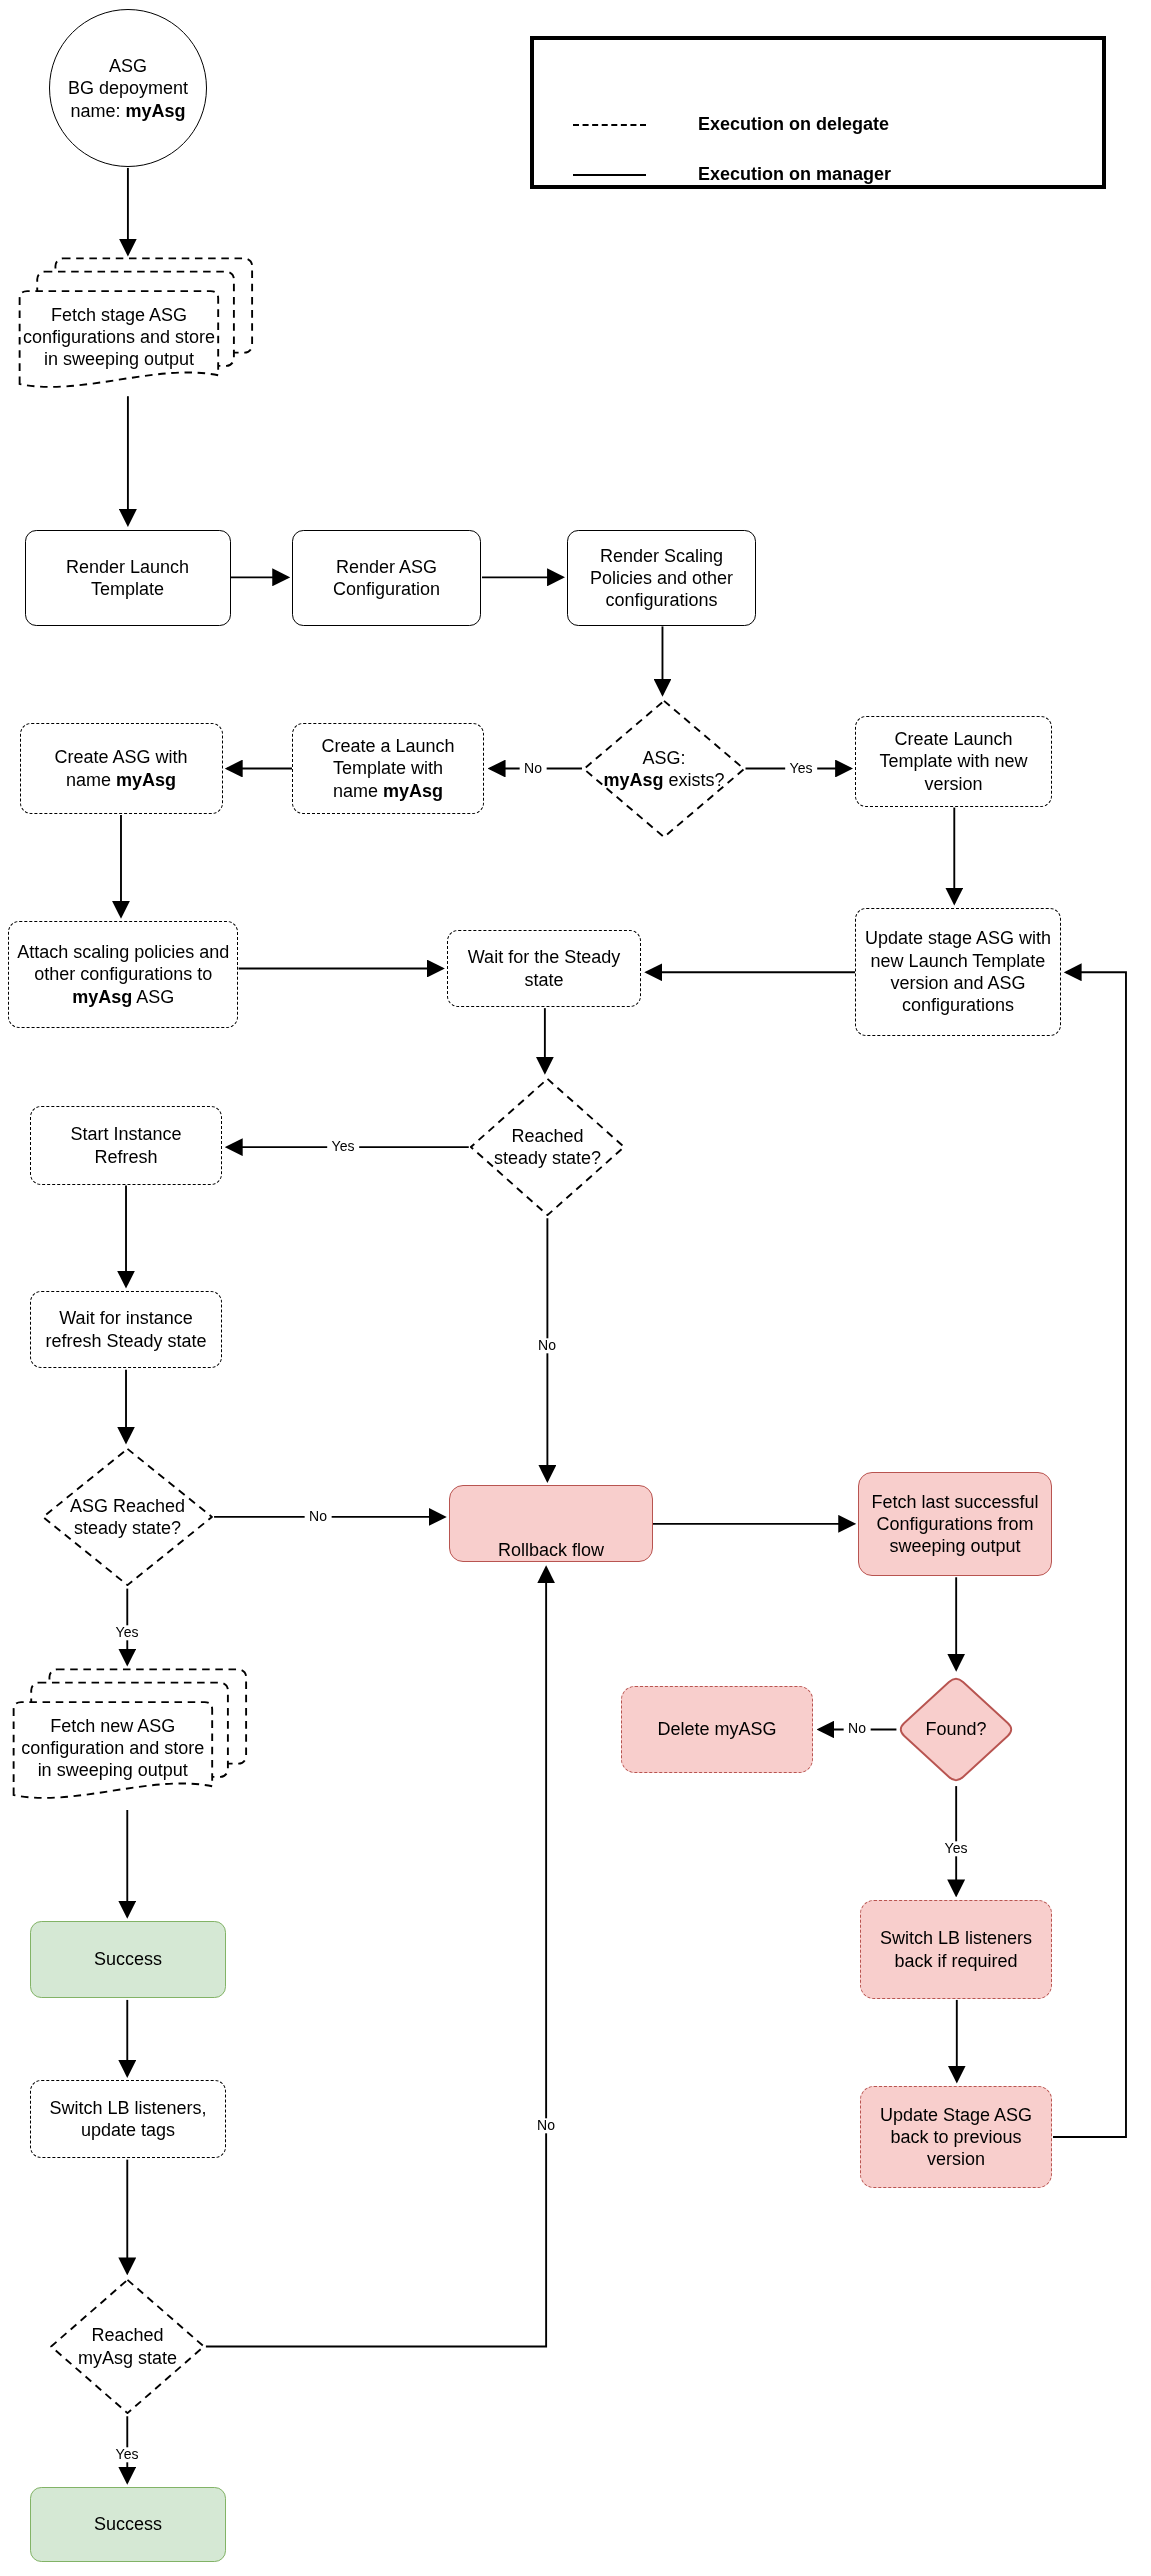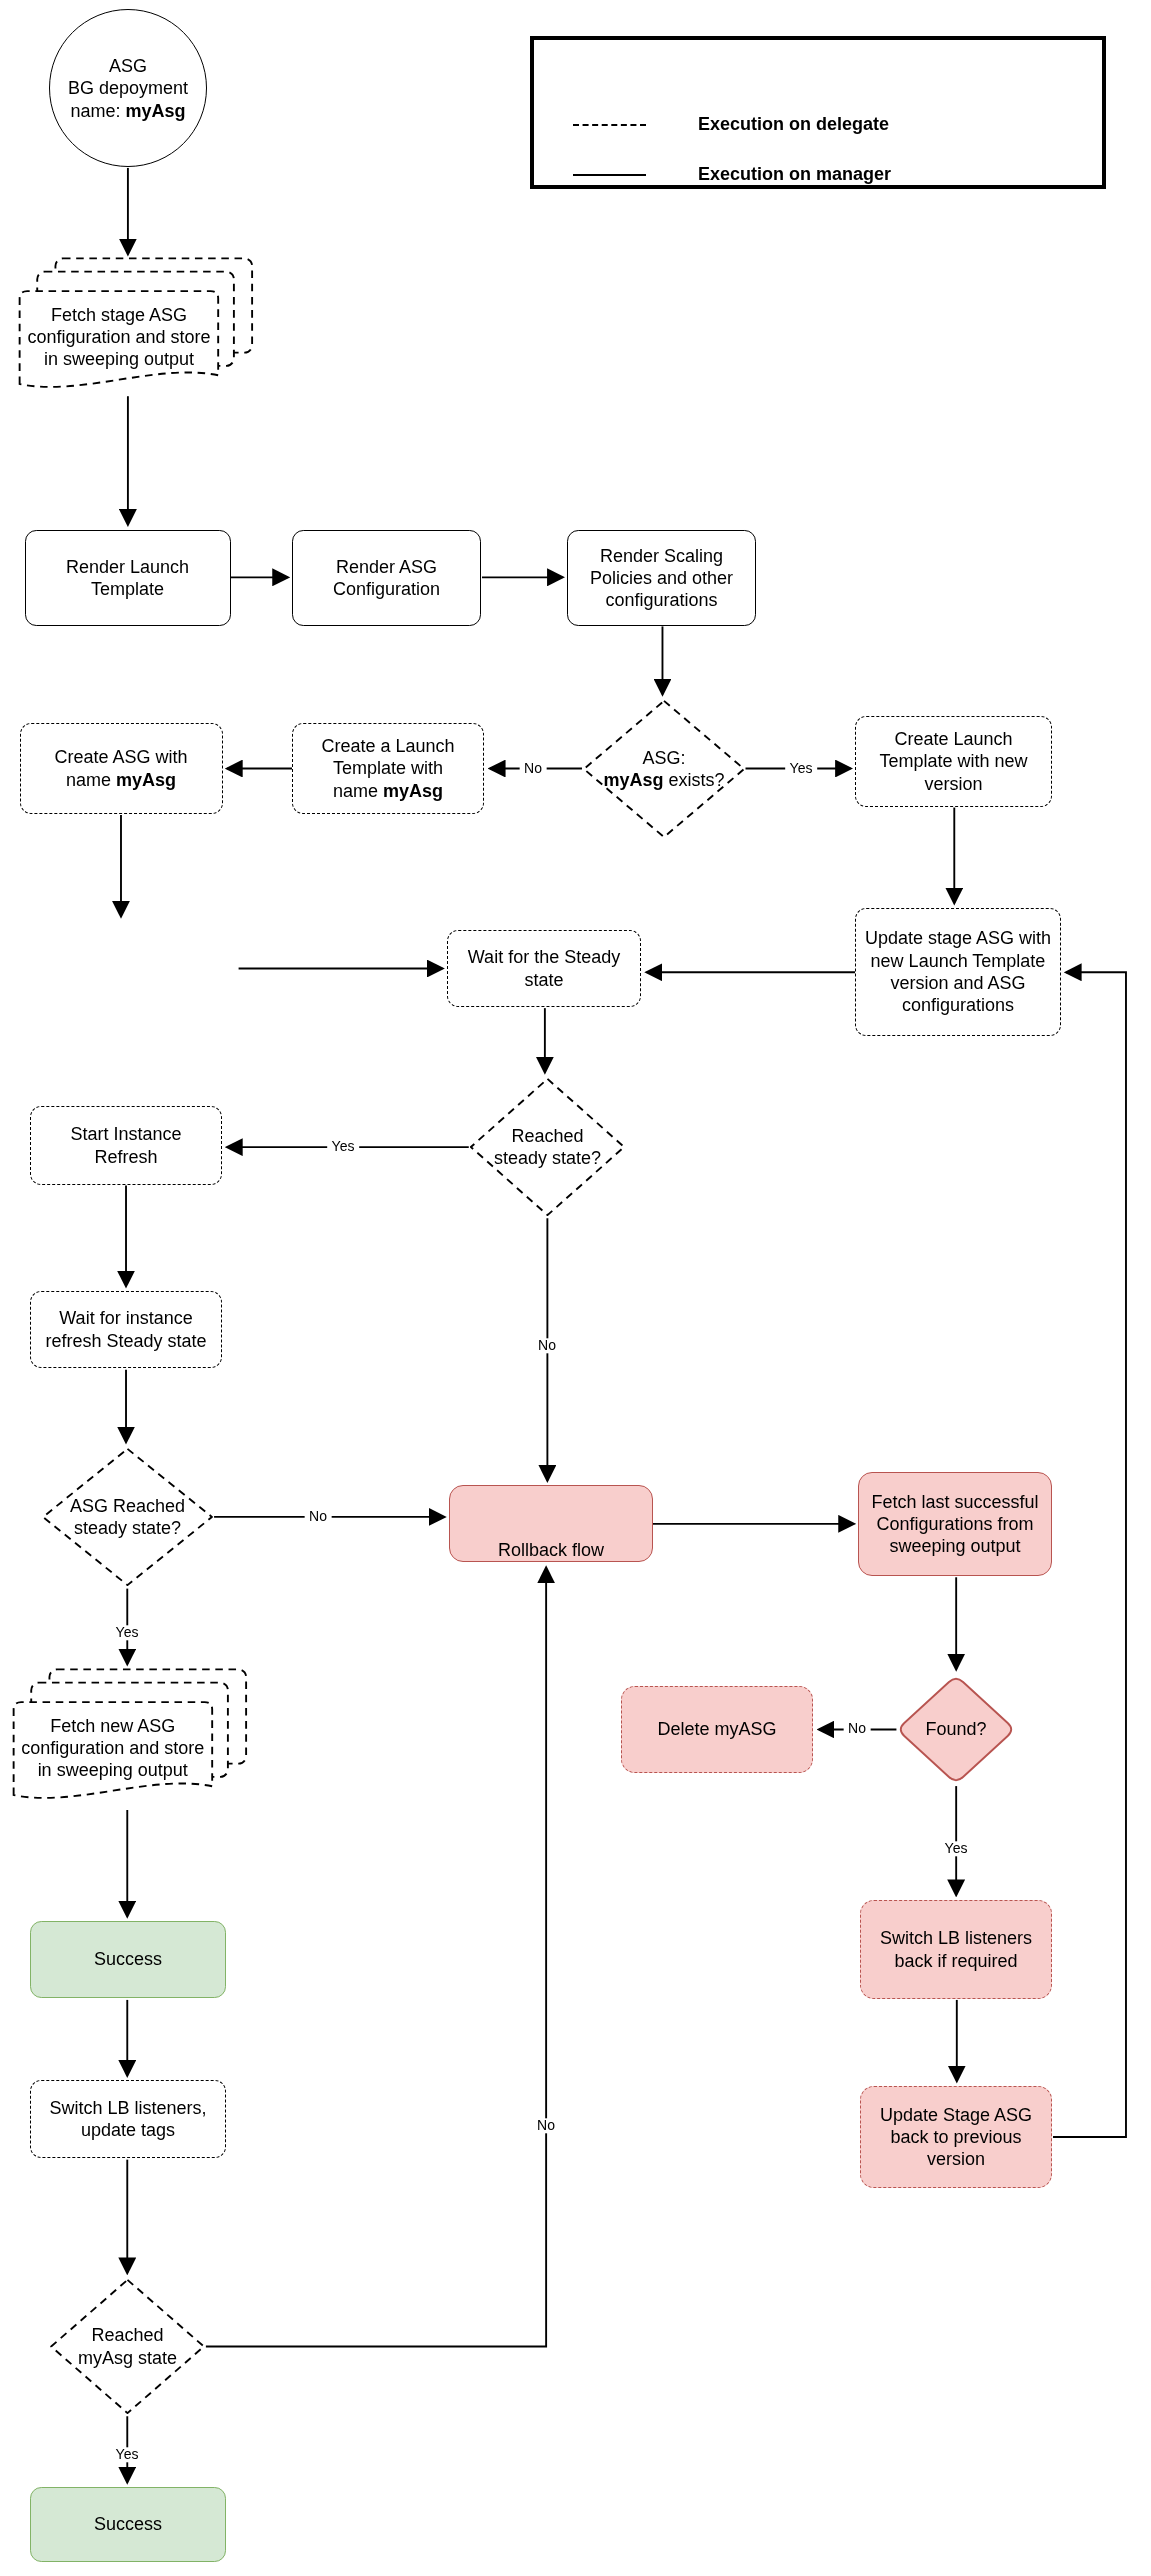--- a/index.html
+++ b/index.html
@@ -98,21 +98,21 @@
   </div>
 
   <svg style="left:19px;top:257px;" width="235" height="148" viewBox="0 0 374 235">
     <g fill="#fff" stroke="#000" stroke-width="3" stroke-dasharray="12 9">
       <rect x="58" y="2" width="313" height="150" rx="12"></rect>
       <rect x="29" y="23" width="313" height="150" rx="12"></rect>
       <path transform="translate(1,44)" d="M 0 158 L 0 22 Q 0 10 12 10 L 304 10 Q 316 10 316 22 L 316 144 C 220 124 96 178 0 158 Z"></path>
     </g>
   </svg>
   <div class="overlay" style="left:19.5px;top:293px;width:199px;height:88px;">
-    <span class="txt" style="width:199px;">Fetch stage ASG configuration and store in sweeping output</span>
+    <span class="txt" style="width:199px;">Fetch stage ASG configurations and store in sweeping output</span>
   </div>
 
   <div class="node solid" style="left:24.5px;top:530px;width:206px;height:96px;">
     <span class="txt" style="width:138px;">Render Launch Template</span>
   </div>
   <div class="node solid" style="left:292px;top:530px;width:189px;height:96px;">
     <span class="txt" style="width:126px;">Render ASG Configuration</span>
   </div>
   <div class="node solid" style="left:567px;top:530px;width:189px;height:96px;">
     <span class="txt" style="width:154px;">Render Scaling Policies and other configurations</span>
@@ -131,20 +131,23 @@
   </div>
 
   <div class="node dashedb" style="left:19.5px;top:723px;width:203px;height:91px;">
     <span class="txt" style="width:145px;"><span>Create ASG with name </span><b>myAsg</b></span>
   </div>
 
   <div class="node dashedb" style="left:855px;top:716px;width:197px;height:91px;">
     <span class="txt" style="width:157px;">Create Launch Template with new version</span>
   </div>
 
+  <div class="node dashedb" style="left:8.2px;top:921px;width:230px;height:107px;">
+    <span class="txt" style="width:219px;"><span>Attach scaling policies and other configurations to </span><b>myAsg</b><span> ASG</span></span>
+  </div>
 
   <div class="node dashedb" style="left:447px;top:930px;width:194px;height:77px;">
     <span class="txt" style="width:162px;">Wait for the Steady state</span>
   </div>
 
   <div class="node dashedb" style="left:855px;top:908px;width:206px;height:128px;">
     <span class="txt" style="width:189px;">Update stage ASG with new Launch Template version and ASG configurations</span>
   </div>
 
   <svg style="left:469px;top:1077px;" width="157" height="140" viewBox="0 0 249 222">

